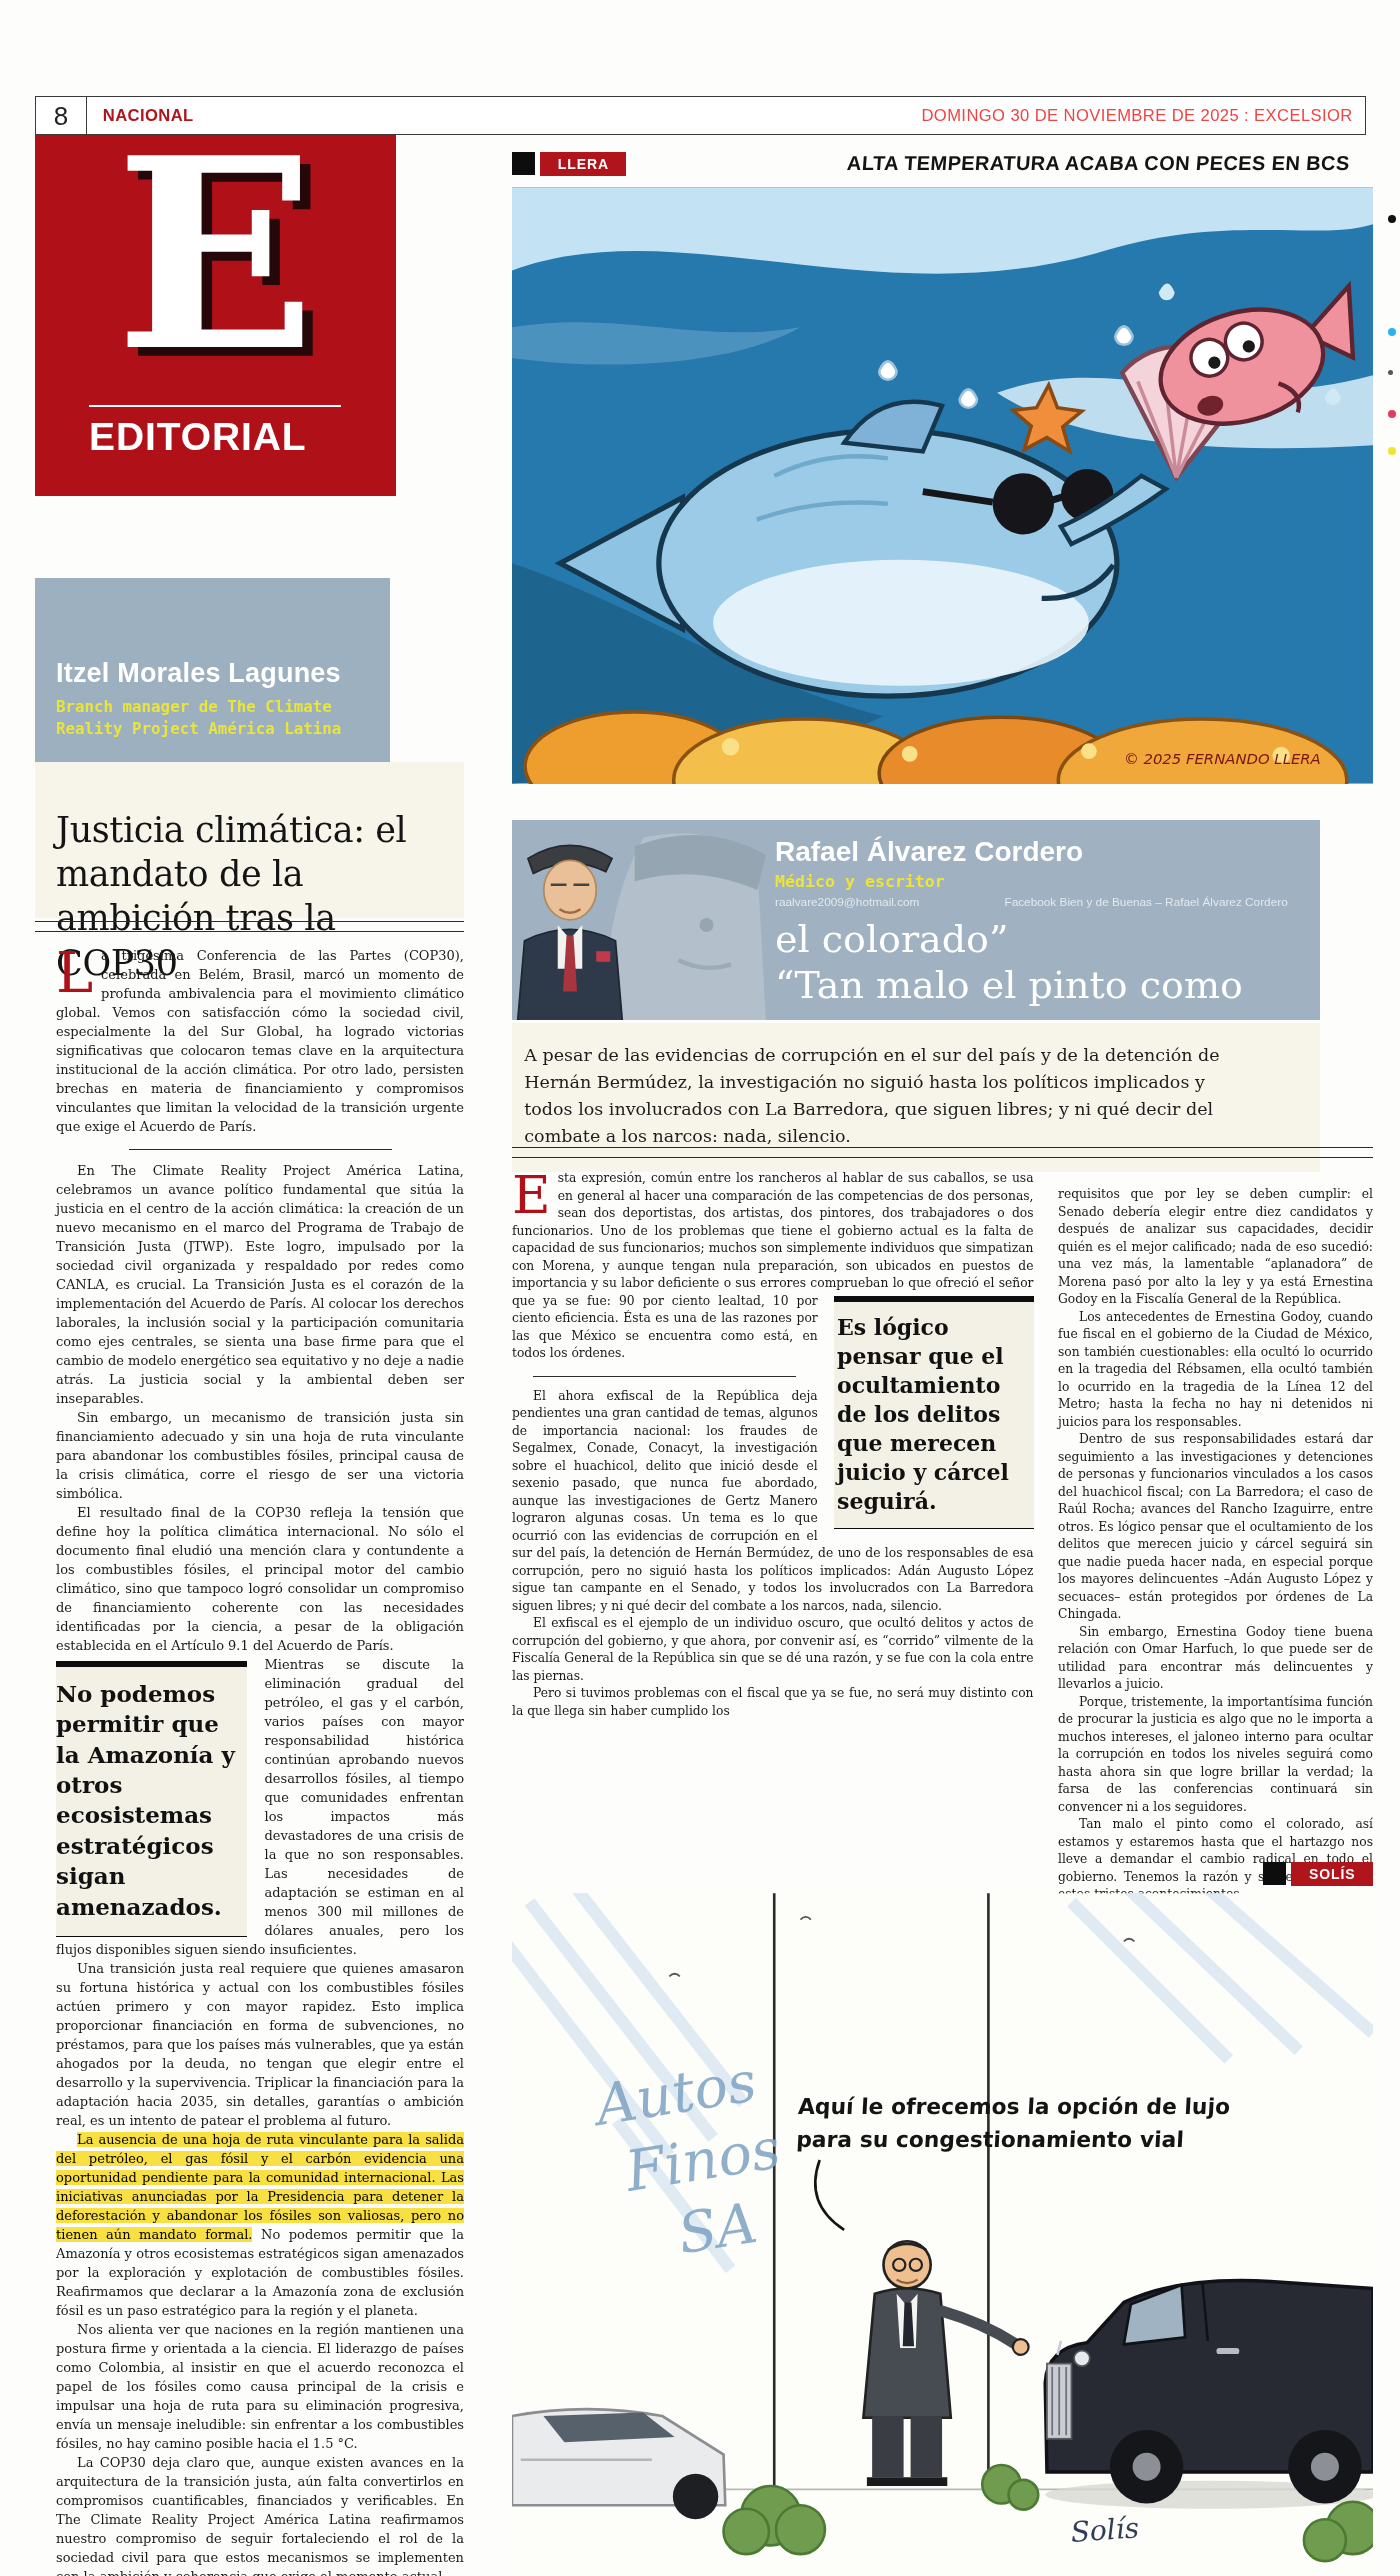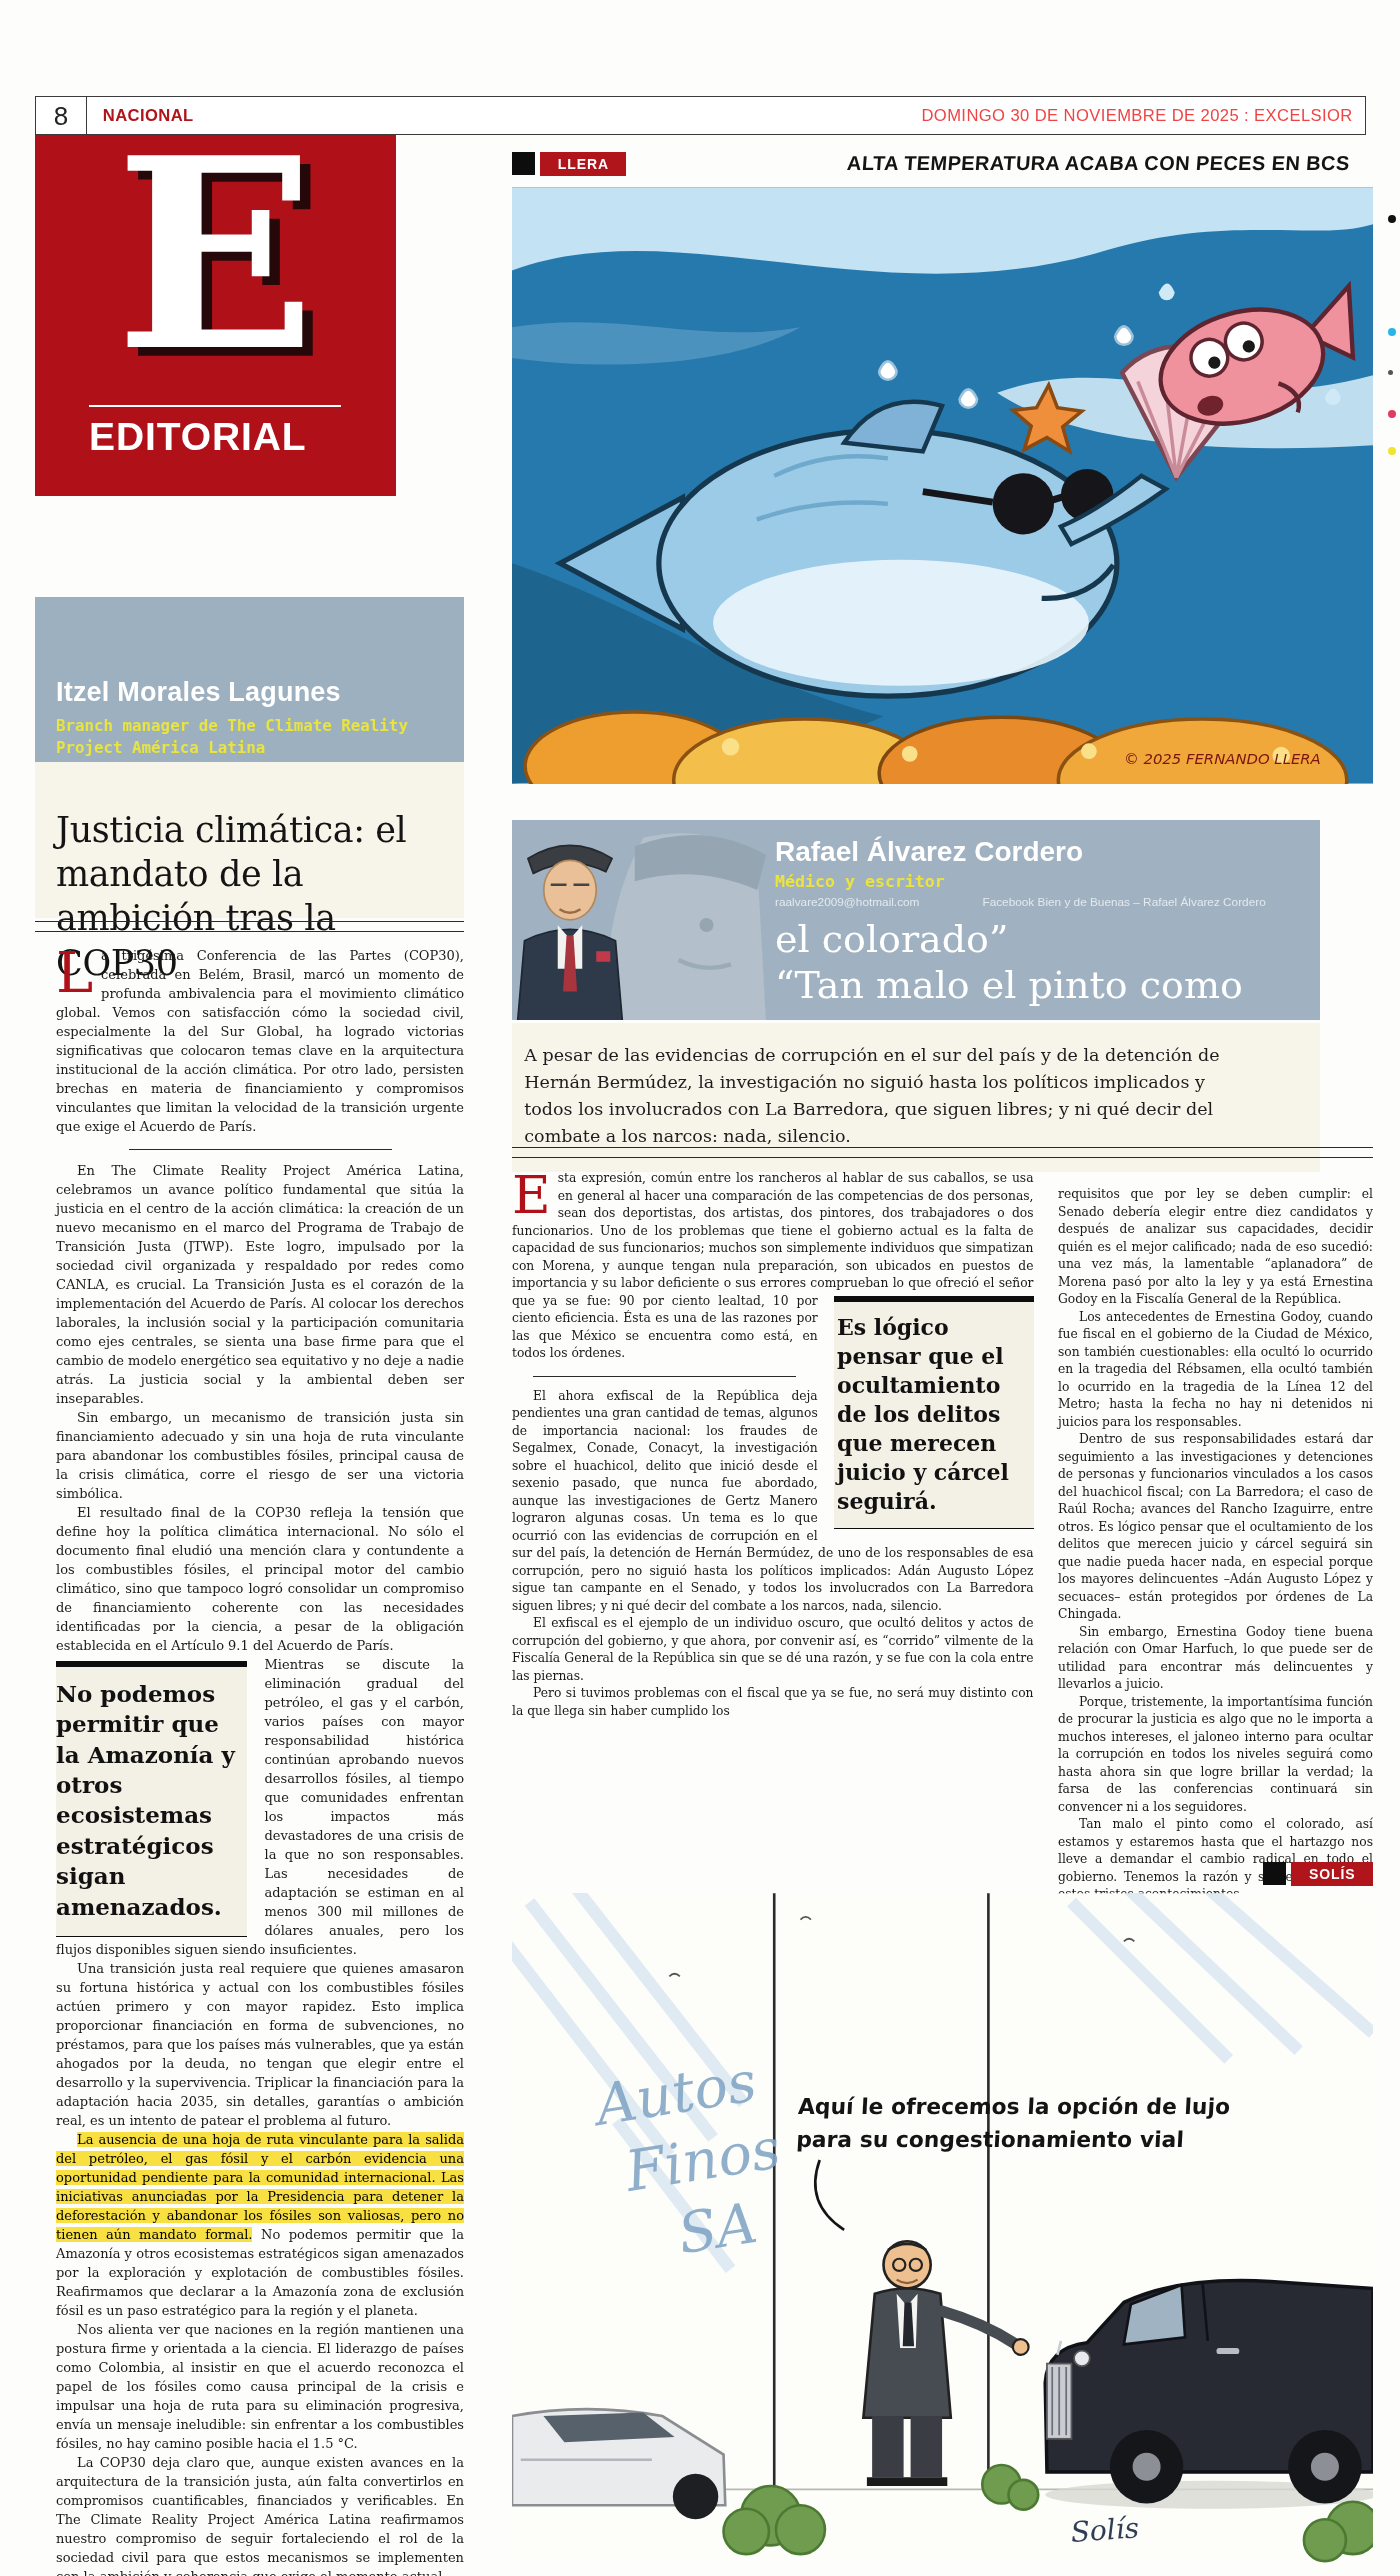--- a/index.html
+++ b/index.html
@@ -18,23 +18,23 @@
   
   .e-block { position:absolute; left:35px; top:135px; width:361px; height:361px; background:#b01119; }
   .e-letter { position:absolute; top:-12.3px; left:50%; transform:translateX(-50%);
               font-family:"DejaVu Serif", serif; font-weight:bold; font-size:263px; line-height:1;
               color:#ffffff; text-shadow:10.5px 8.8px 0 #27080a; }
   .e-rule { position:absolute; left:54px; bottom:89px; width:252px; border-top:2.6px solid #fff; }
   .e-word { position:absolute; left:54px; bottom:37px; color:#fff; font-weight:bold;
             font-size:39px; letter-spacing:0.9px; }
 
   
-  .author-card { position:absolute; left:35px; top:578px; width:429px; height:184px;
+  .author-card { position:absolute; left:35px; top:578px; width:355px; height:184px;
                  background:#9db0bf; display:flex; flex-direction:column; justify-content:flex-end;
-                 padding:19px 21px 23px;margin-top:19px; }
+                 padding:19px 21px 23px; }
   .author-name { color:#fff; font-weight:bold; font-size:27px; letter-spacing:0.2px; }
   .author-title { margin-top:7px; color:#e9e43e; font-family:"DejaVu Sans Mono", monospace;
                   font-weight:bold; font-size:15.8px; line-height:1.35; }
   .headline-block { position:absolute; left:35px; top:762px; width:429px; height:156px;
                     background:#f7f4ea; padding:12.3px 17.5px 0 21px; }
   .headline-block h1 { font-family:"DejaVu Serif", serif; font-weight:normal; font-size:35px;
                        line-height:1.26; color:#141414; letter-spacing:-0.4px;margin-top:34px; }
   .dbl-rule-left { position:absolute; left:35px; top:921px; width:429px; height:11.4px;
                    border-top:1.8px solid #2b2b2b; border-bottom:1.3px solid #2b2b2b; }
   .dbl-rule-right { position:absolute; left:512px; top:1147px; width:861px; height:11.4px;
@@ -67,21 +67,21 @@
 
   
   .banner { position:absolute; left:512px; top:820px; width:808px; height:200px;
             background:#a0b2c1; overflow:hidden; }
   .banner-art { position:absolute; left:0; top:0; }
   .banner-text { position:absolute; left:263px; top:15.8px; width:525px; }
   .banner-name { color:#fff; font-weight:bold; font-size:28px; }
   .banner-role { margin-top:4.4px; color:#ece43c; font-family:"DejaVu Sans Mono", monospace;
                  font-weight:bold; font-size:16.6px; }
   .banner-contact { margin-top:3.5px; color:#e3e9ee; font-size:11.8px; display:flex; }
-  .banner-contact .fb { margin-left:63px; }
+  .banner-contact .fb { margin-left:85px; }
   .banner-headline { margin-top:8.8px; font-family:"DejaVu Serif", serif; font-size:38px;
                      line-height:1.2; color:#fff; }
 
   .lede { position:absolute; left:512px; top:1023px; width:808px; background:#f7f4ea;
           padding:19px 77px 21px 12.3px; font-family:"DejaVu Serif", serif; font-size:17.5px;
           line-height:1.55; color:#1d1d1d; }
 
   .col-body { position:absolute; left:512px; top:1170px; width:861px; display:flex; gap:24.5px;
               font-size:12.3px; line-height:17.5px; }
   .colA { flex:1; }

